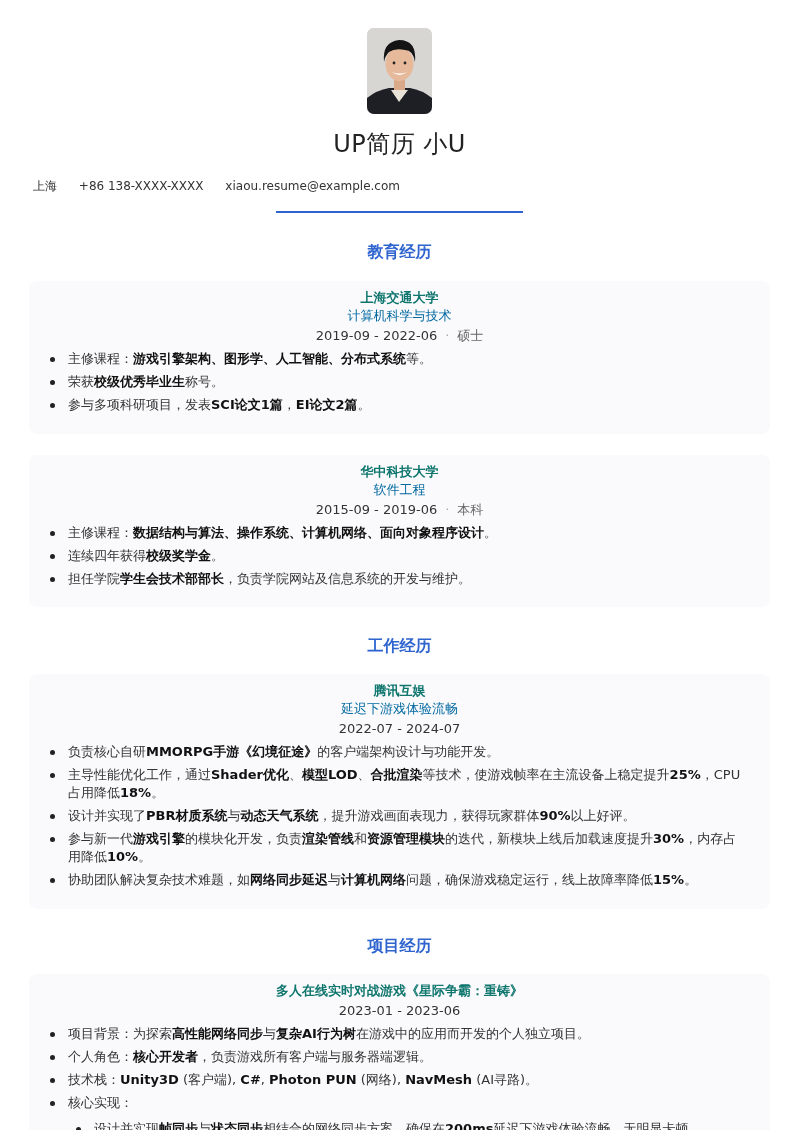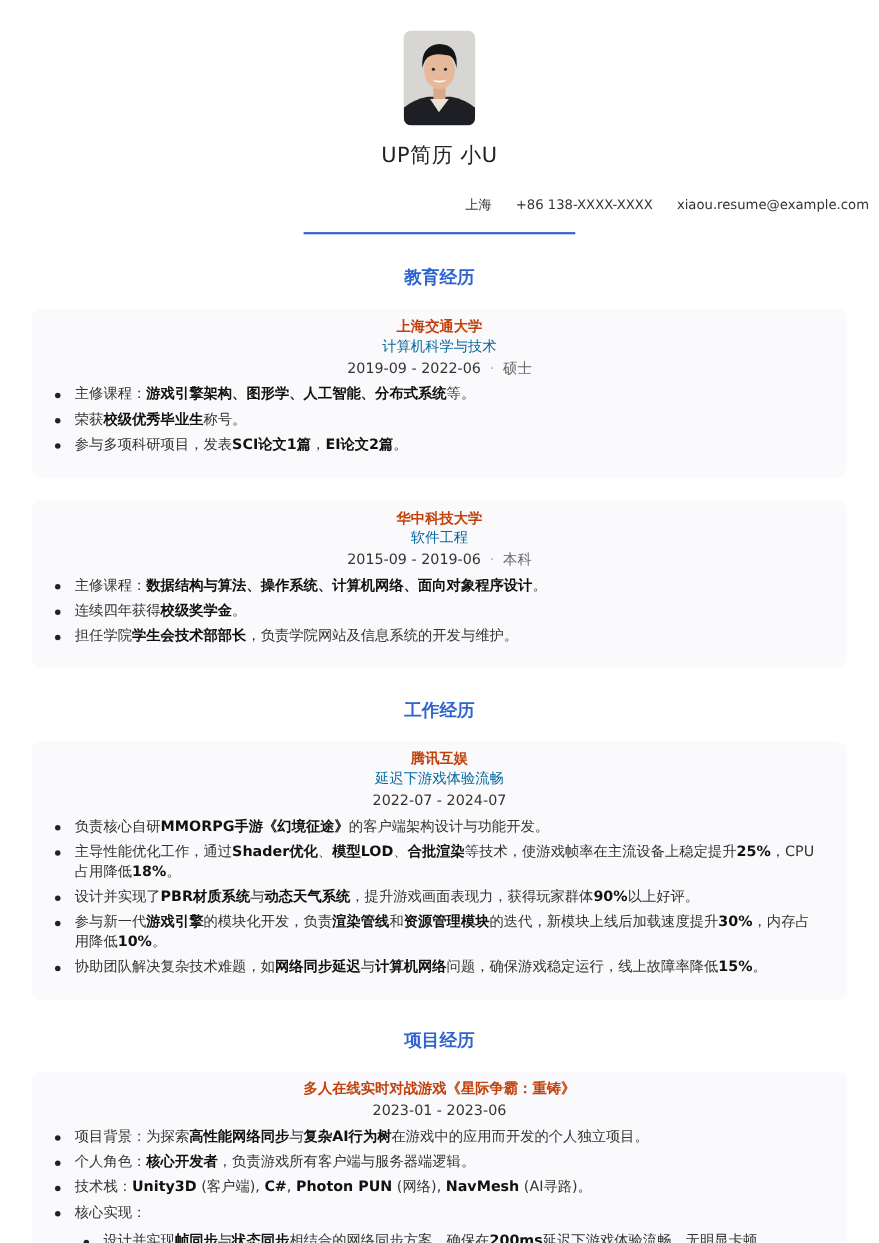--- a/index.html
+++ b/index.html
@@ -7,43 +7,43 @@
   body { font-family: "DejaVu Sans", "Liberation Sans", sans-serif; color: #222; position: relative; }
 
   .header { text-align: center; }
   .photo {
     position: absolute; left: 367px; top: 28px; width: 65px; height: 86px;
     border-radius: 7px; overflow: hidden; background: #d6d4d1;
   }
   .photo svg { display: block; width: 100%; height: 100%; }
   .name {
     position: absolute; left: 0; right: 0; top: 128px; text-align: center;
-    font-size: 19px; font-weight: 500; color: #222; letter-spacing: 0.5px;
+    font-size: 24px; font-weight: 500; color: #222; letter-spacing: 0.5px;
   }
   .contacts {
-    position: absolute; left: 0; right: 0; top: 178px; text-align: right;
-    font-size: 12px; color: #333;
+    position: absolute; left: 0; right: 0; top: 178px; text-align: left;
+    font-size: 12px; color: #333; padding-left: 24px;
   }
   .contacts span { display: inline-block; margin: 0 9px; }
   .divider {
     position: absolute; left: 276px; width: 247px; top: 211px; height: 2px;
     background: #2f64cf;
   }
 
   .section-title {
     position: absolute; left: 0; right: 0; text-align: center;
     font-size: 16px; font-weight: bold; color: #2f64cf;
   }
 
   .card {
     position: absolute; left: 29px; width: 741px;
     background: #fafafc; border-radius: 8px;
     padding-top: 8px;
   }
-  .card .title { text-align: center; font-size: 13px; font-weight: bold; color: #c2410c; line-height: 18px; }
+  .card .title { text-align: center; font-size: 13px; font-weight: bold; color: #0f766e; line-height: 18px; }
   .card .subtitle { text-align: center; font-size: 13px; color: #0369a1; line-height: 18px; }
   .card .meta { text-align: center; font-size: 13px; color: #333; line-height: 22px; }
   .card .meta .dot { color: #aaa; margin: 0 8px; }
   .card .meta .degree { color: #666; margin-top: 33px; }
 
   ul.bullets { list-style: none; padding: 3px 20px 0 39px; }
   ul.bullets li {
     position: relative; font-size: 13px; color: #333; line-height: 18px;
     margin-bottom: 5px; padding-right: 8px;
   }

